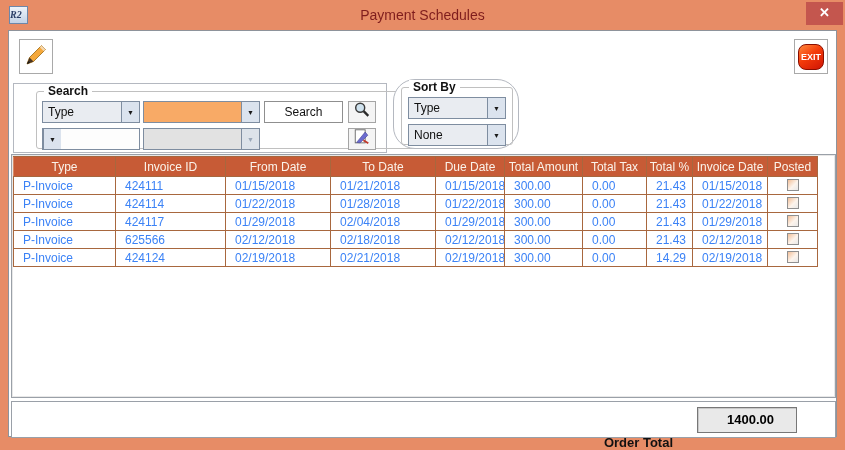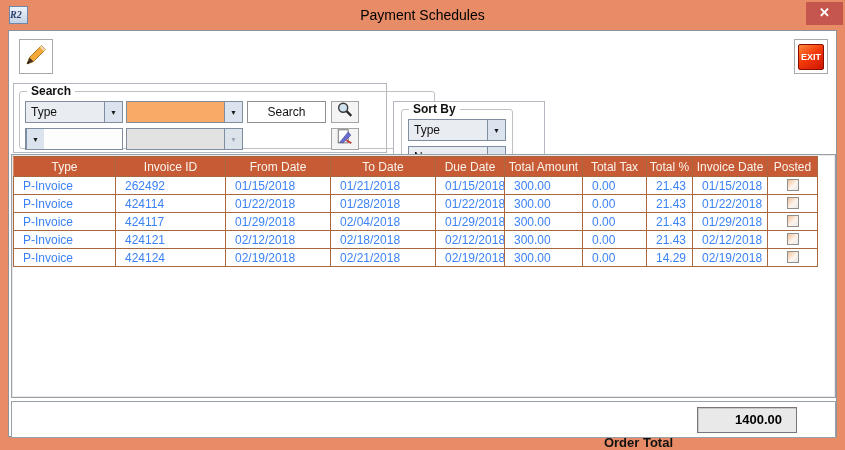--- a/index.html
+++ b/index.html
@@ -13,53 +13,53 @@
   
   .titlebar { position:absolute; left:0; top:0; width:845px; height:30px; }
   .app-icon {
     position:absolute; left:9px; top:6px; width:19px; height:18px;
     background:linear-gradient(#eef3fa,#c3d2e6); border:1px solid #6d87aa;
     color:#2a3d66; font-family:"Liberation Serif", serif; font-style:italic;
     font-weight:bold; font-size:10px; text-align:left; line-height:16px;
   }
   .title {
     position:absolute; left:0; top:0; width:100%; height:30px;
-    line-height:30px; text-align:center; font-size:14px; color:#000000;
+    line-height:30px; text-align:center; font-size:14px; color:#7f1d1d;
   }
   .close-btn {
     position:absolute; right:2px; top:2px; width:37px; height:23px;
     background:#C4564E; color:#fff; font-size:13px; font-weight:bold;
     text-align:center; line-height:22px; cursor:default;
   }
 
   
   .content {
     position:absolute; left:8px; top:30px; width:829px; height:407px;
     background:#fff; border:1px solid #8e939b;
   }
 
   .tool-btn {
     position:absolute; width:34px; height:35px; background:#fff;
     border:1px solid #a9a9a9; display:flex; align-items:center; justify-content:center;
   }
   .pencil-btn { left:10px; top:8px; }
   .exit-btn { right:8px; top:8px; }
   .exit-face {
-    width:26px; height:26px; border:1px solid #8a0e00; border-radius:2px;
+    width:26px; height:26px; border:1px solid #8a0e00; border-radius:8px;
     background:linear-gradient(145deg,#ff8a3c 0%,#f43b0a 45%,#cf1404 100%);
     color:#fff; font-size:9px; font-weight:bold; text-align:center; line-height:25px;
   }
 
   
   .panel { position:absolute; border:1px solid #b4b8c0; background:#fff; }
   .search-panel { left:4px; top:52px; width:374px; height:70px; }
-  .sort-panel   { left:384px; top:70px; width:152px; height:70px; }
+  .sort-panel   { left:384px; top:48px; width:126px; height:70px;border-radius:22px; }
 
   .groupbox { position:absolute; border:1px solid #c0c0c0; border-radius:3px; }
-  .search-group { left:5px; top:7px; width:416px; height:58px;padding-left:44px; }
+  .search-group { left:22px; top:7px; width:416px; height:58px;padding-left:44px; }
   .sort-group   { left:7px; top:7px; width:112px; height:58px; }
   .legend {
     position:absolute; top:-8px; left:7px; background:#fff; padding:0 4px;
     font-size:12px; font-weight:bold; color:#111;
   }
 
   .combo {
     position:absolute; height:22px; border:1px solid #7e8da0;
     display:flex; align-items:stretch; font-size:12px; color:#111; background:#e9ecf1;
   }
@@ -109,21 +109,21 @@
   .footer-panel {
     position:absolute; left:2px; top:370px; width:825px; height:37px;
     background:#fff; border:1px solid #9aa0a8;
     display:flex; align-items:center; justify-content:flex-end; padding-right:38px;
   }
   .ot-label { font-size:13px; font-weight:bold; color:#111; margin-right:24px;margin-top:45px; }
   .ot-field {
     width:100px; height:26px; background:#e9e9e9;
     border:1px solid #777; box-shadow:inset 1px 1px 0 #c9c9c9;
     font-size:13px; font-weight:bold; color:#000; text-align:right;
-    line-height:24px; padding-right:14px;
+    line-height:24px; padding-right:22px;
   }
 </style>
 </head>
 <body>
 
 <div class="window">
 
   <div class="titlebar">
     <div class="app-icon">R2</div>
     <div class="title">Payment Schedules</div>
@@ -226,21 +226,21 @@
             <th>Total Amount</th>
             <th>Total Tax</th>
             <th>Total %</th>
             <th>Invoice Date</th>
             <th>Posted</th>
           </tr>
         </thead>
         <tbody>
             <tr>
               <td class="al">P-Invoice</td>
-              <td class="al">262492</td>
+              <td class="al">424111</td>
               <td class="ar">01/15/2018</td>
               <td class="ar">01/21/2018</td>
               <td class="ar">01/15/2018</td>
               <td class="ar">300.00</td>
               <td class="ar">0.00</td>
               <td class="ar">21.43</td>
               <td class="ar">01/15/2018</td>
               <td class="ac"><span class="chk"></span></td>
             </tr>
             <tr>
@@ -262,21 +262,21 @@
               <td class="ar">02/04/2018</td>
               <td class="ar">01/29/2018</td>
               <td class="ar">300.00</td>
               <td class="ar">0.00</td>
               <td class="ar">21.43</td>
               <td class="ar">01/29/2018</td>
               <td class="ac"><span class="chk"></span></td>
             </tr>
             <tr>
               <td class="al">P-Invoice</td>
-              <td class="al">424121</td>
+              <td class="al">625566</td>
               <td class="ar">02/12/2018</td>
               <td class="ar">02/18/2018</td>
               <td class="ar">02/12/2018</td>
               <td class="ar">300.00</td>
               <td class="ar">0.00</td>
               <td class="ar">21.43</td>
               <td class="ar">02/12/2018</td>
               <td class="ac"><span class="chk"></span></td>
             </tr>
             <tr>

